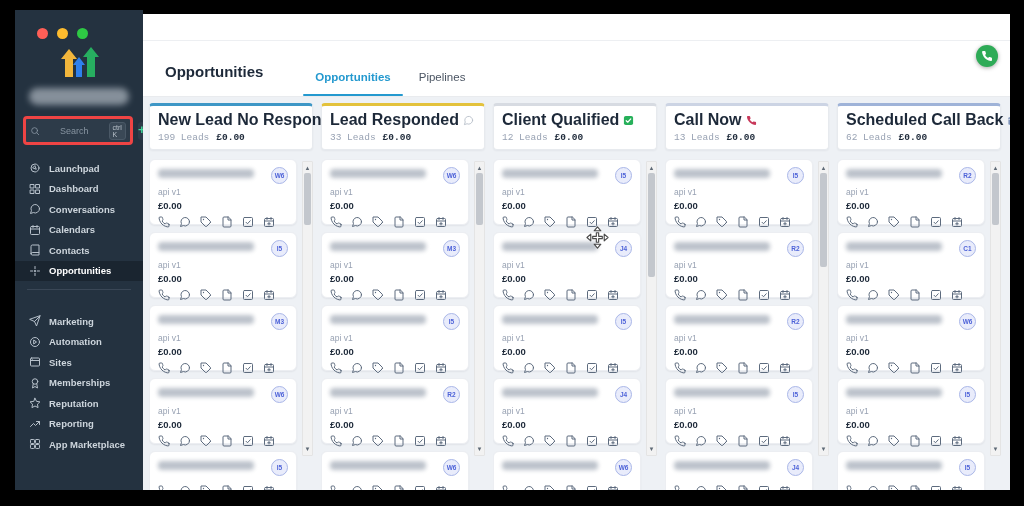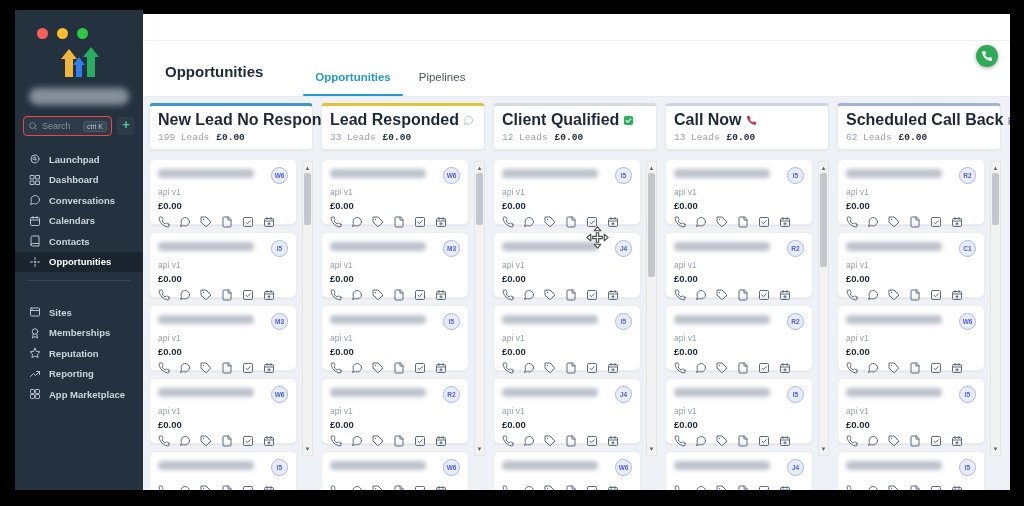--- a/index.html
+++ b/index.html
@@ -8,22 +8,22 @@
 
   
   .sidebar { position:absolute; left:15px; top:10px; width:128px; height:480px;
     background:#243240; display:flex; flex-direction:column; overflow:hidden; }
   .traffic { display:flex; gap:9px; padding:18px 0 0 22px; }
   .traffic span { width:11px; height:11px; border-radius:50%; display:block; }
   .logo-wrap { display:flex; justify-content:center; padding:8px 0 2px 0; }
   .acct-blur { margin:9px auto 0 auto; width:100px; height:17px; border-radius:9px;
     background:#97a1ab; filter:blur(3px); opacity:.85; }
   .search-row { display:flex; align-items:center; gap:5px; margin:11px 8px 0 8px; }
-  .search-box { flex:1; display:flex; align-items:center; gap:4px; background:#2d3b49;
-    border:1px solid #ef4444; border-radius:4px; padding:3px 4px; height:20px; }
+  .search-box { flex:1; display:flex; align-items:center; gap:20px; background:#2d3b49;
+    border:3px solid #ef4444; border-radius:4px; padding:3px 4px; height:29px; }
   .search-box .ph { color:#8794a1; font-size:9px; flex:1; }
   .search-box kbd { background:#3a4856; border:1px solid #4a5866; border-radius:3px;
     color:#b9c2cb; font-size:7px; padding:1px 3px; font-family:"Liberation Sans",sans-serif; }
   .plus-btn { width:18px; height:18px; border-radius:4px; background:#2d3b49;
     color:#3fd598; font-size:13px; line-height:16px; text-align:center; font-weight:bold; cursor:pointer; }
   .nav { margin-top:13px; }
   .nav-item { display:flex; align-items:center; gap:8px; padding:4px 10px 4px 14px;
     color:#cdd5dc; font-size:9.5px; font-weight:bold; height:20.5px; cursor:pointer; }
   .nav-item.active { background:#1a2530; color:#ffffff; }
   .nav-item .ic { width:12px; height:12px; display:flex; align-items:center; color:#b6c0ca; }
@@ -175,21 +175,39 @@
             <circle cx="12" cy="12" r="2.2" fill="currentColor" stroke="none"></circle>
             <path d="M12 3v4.5M12 16.5V21M3 12h4.5M16.5 12H21"></path>
           </svg>
         </span>
     <span class="lbl">Opportunities</span>
   </div>
 
 </div>
   <div class="nav-divider"></div>
   <div class="nav" id="nav-secondary">
-
+  <div class="nav-item">
+    <span class="ic">
+          <svg viewBox="0 0 24 24" fill="none" stroke="currentColor" stroke-width="2" stroke-linecap="round" stroke-linejoin="round">
+            <path d="M22 2L11 13"></path>
+            <path d="M22 2l-7 20-4-9-9-4z"></path>
+          </svg>
+        </span>
+    <span class="lbl">Marketing</span>
+  </div>
+
+  <div class="nav-item">
+    <span class="ic">
+          <svg viewBox="0 0 24 24" fill="none" stroke="currentColor" stroke-width="2" stroke-linecap="round" stroke-linejoin="round">
+            <circle cx="12" cy="12" r="9"></circle>
+            <path d="M10 8.5l5 3.5-5 3.5z"></path>
+          </svg>
+        </span>
+    <span class="lbl">Automation</span>
+  </div>
 
   <div class="nav-item">
     <span class="ic">
           <svg viewBox="0 0 24 24" fill="none" stroke="currentColor" stroke-width="2" stroke-linecap="round" stroke-linejoin="round">
             <rect x="3" y="4" width="18" height="16" rx="2"></rect>
             <path d="M3 9h18M6.5 6.7h.01"></path>
           </svg>
         </span>
     <span class="lbl">Sites</span>
   </div>

